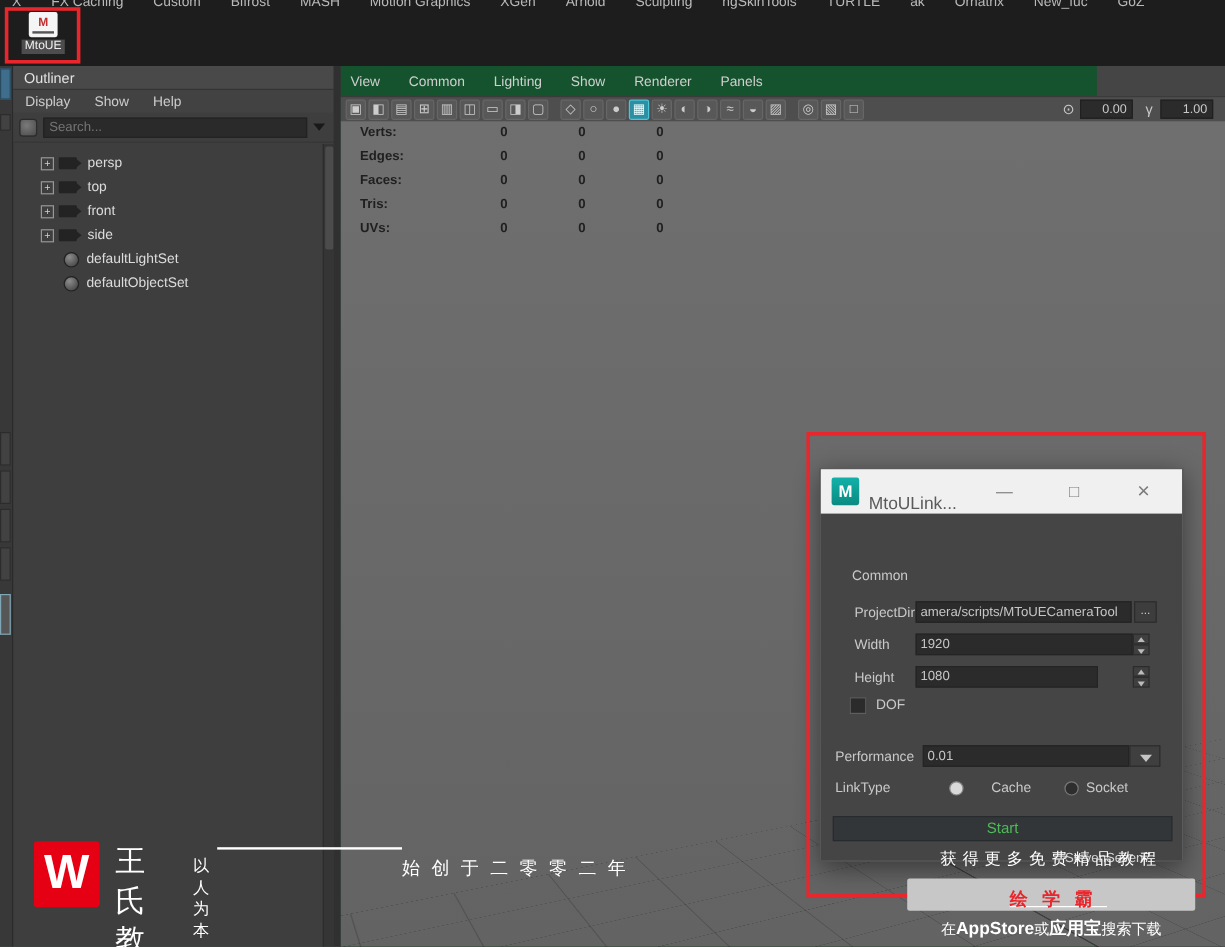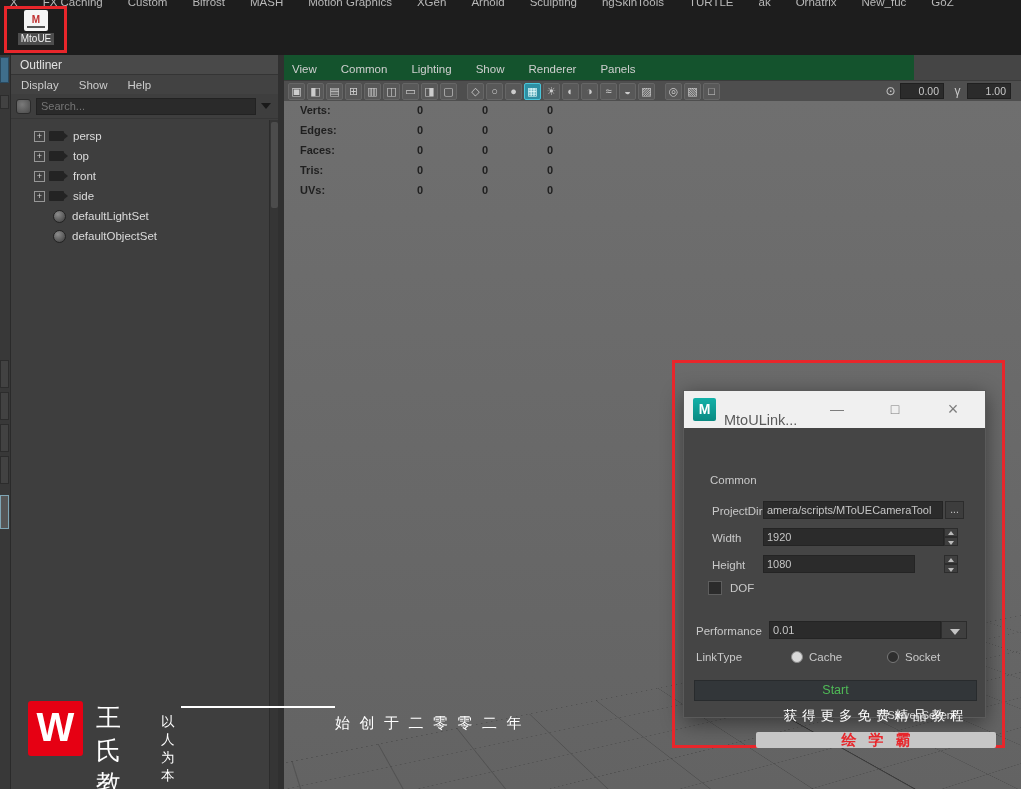--- a/index.html
+++ b/index.html
@@ -130,22 +130,22 @@
              font-weight:bold; font-size:40px; line-height:53px; text-align:center; }
   #wm-left-text { display:flex; flex-direction:row; }
   #wm-company-row { display:flex; align-items:baseline; gap:12px; }
   #wm-company { font-size:25px; letter-spacing:2.5px; }
   #wm-slogan { font-size:13.5px; letter-spacing:2px; }
   #wm-line { height:2px; background:#fff; margin-top:5px; width:100%; }
   #wm-founded { margin-top:13px; font-size:15px; letter-spacing:9.5px; white-space:nowrap; }
 
   #wm-right { position:absolute; left:756px; top:707px; width:240px; text-align:center; color:#fff; z-index:60; }
   #wm-promo { font-size:13.5px; letter-spacing:5px; white-space:nowrap; }
-  #wm-brand-bar { margin-top:7px; height:16px; background:#c7c7c7; border-radius:2px;
-                  display:flex; align-items:center; justify-content:center; }
+  #wm-brand-bar { margin-top:7px; height:27px; background:#c7c7c7; border-radius:2px;
+                  display:flex; align-items:flex-end; justify-content:center;text-decoration:underline; }
   #wm-brand { color:#e8262b; font-weight:bold; font-size:15px; letter-spacing:12px; padding-left:12px; }
   #wm-download { margin-top:5px; font-size:12.5px; white-space:nowrap; }
   .store-name { font-weight:bold; font-size:14.5px; }
 </style>
 </head>
 <body>
 
 <div id="root">
 
   <div id="topbar">
@@ -343,21 +343,21 @@
 
       <div id="dlg-dof-check"></div>
       <div class="dlg-label" style="left:46px; top:154px;">DOF</div>
 
       <div class="dlg-label" style="left:12px; top:197px;">Performance</div>
       <input class="dlg-input" style="left: 85px; top: 193px; width: 172px;" type="text" value="0.01">
       <div class="combo-btn" style="left:257px; top:193px;"></div>
 
       <div class="dlg-label" style="left:12px; top:223px;">LinkType</div>
       <div class="radio sel" style="left:107px; top:223px;"></div>
-      <div class="dlg-label" style="left:125px; top:223px;text-align:center;">Cache</div>
+      <div class="dlg-label" style="left:142px; top:223px;text-align:center;">Cache</div>
       <div class="radio unsel" style="left:203px; top:223px;"></div>
       <div class="dlg-label" style="left:221px; top:223px;">Socket</div>
 
       <div id="dlg-start">Start</div>
       <div id="dlg-credit">StevenSeven7</div>
     </div>
   </div>
 
   <div id="wm-left">
     <div id="wm-logo">W</div>
@@ -369,15 +369,18 @@
       <div id="wm-line"></div>
       <div id="wm-founded">始创于二零零二年</div>
     </div>
   </div>
 
   <div id="wm-right">
     <div id="wm-promo">获得更多免费精品教程</div>
     <div id="wm-brand-bar">
       <span id="wm-brand">绘学霸</span>
     </div>
+    <div id="wm-download">
+      <span>在</span><span class="store-name">AppStore</span><span>或</span><span class="store-name">应用宝</span><span>搜索下载</span>
+    </div>
   </div>
 
 </div>
 
 </body></html>

